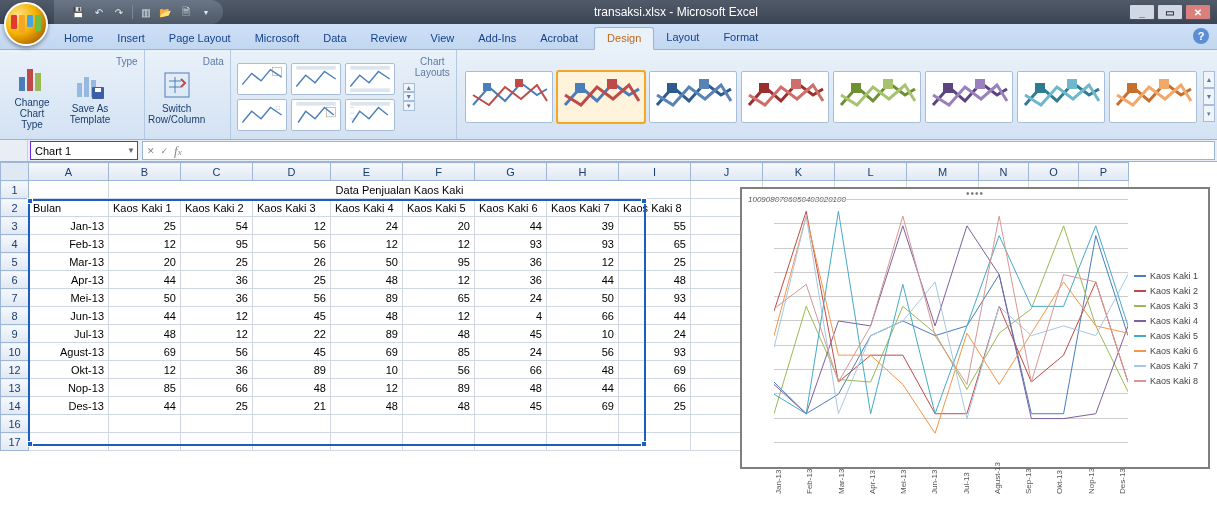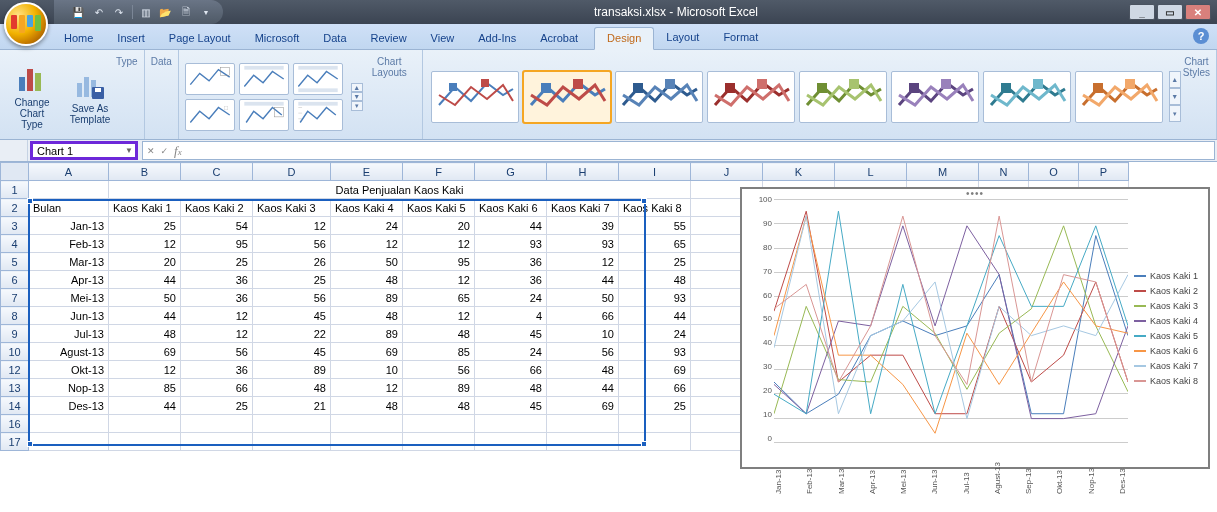--- a/index.html
+++ b/index.html
@@ -193,21 +193,21 @@
   
   .fx-row {
     height: 22px;
     display: flex;
     align-items: stretch;
     border-bottom: 1px solid #9bb4d3;
     background: #e9eef5;
   }
   .namebox {
     width: 108px;
-    border: 3px solid #6d28d9;
+    border: 1px solid #6d28d9;
     background: #fff;
     display: flex; align-items: center;
     padding: 0 4px;
     margin: 1px 2px;
     font-size: 11px;
     position: relative;
   }
   .namebox .dd { position: absolute; right: 2px; color: #666; font-size: 8px; }
   .fx-area {
     flex: 1;
@@ -291,25 +291,26 @@
   .chart-object .grip.top { top: -1px; left: 50%; transform: translateX(-50%); }
   .plot {
     flex: 1;
     position: relative;
   }
   .yaxis {
     position: absolute;
     left: 0; top: 0; bottom: 18px;
     width: 24px;
     display: flex;
-    flex-direction: column;
+    flex-direction: row;
     justify-content: space-between;
     text-align: right;
     font-size: 8px;
     color: #555;
+    font-style: italic;
   }
   .plot-area {
     position: absolute;
     left: 26px; right: 0; top: 4px; bottom: 18px;
   }
   .plot-area .gridlines {
     position: absolute; inset: 0;
     display: flex; flex-direction: column; justify-content: space-between;
   }
   .plot-area .gl { border-top: 1px solid #ccc; height: 0; }
@@ -422,20 +423,30 @@
             </svg>
         </div>
         <span>Save As Template</span>
       </div>
     </div>
     <div class="label">Type</div>
   </div>
 
   <div class="rgroup">
     <div class="items">
+      <div class="vbtn">
+        <div class="bigicon">
+          <svg viewBox="0 0 32 32">
+              <rect x="4" y="4" width="24" height="24" fill="none" stroke="#4a7ebb"></rect>
+              <path d="M8 12h12M8 18h12M14 8v16" stroke="#4a7ebb" stroke-width="1"></path>
+              <path d="M20 10l4 4-4 4" fill="none" stroke="#be4b48" stroke-width="2"></path>
+            </svg>
+        </div>
+        <span>Switch Row/Column</span>
+      </div>
     </div>
     <div class="label">Data</div>
   </div>
 
   <div class="rgroup">
     <div class="items">
       <div class="layout-gal">
         <div class="layout-thumb"><svg viewBox="0 0 50 32">
               <polyline points="4,22 14,10 24,18 34,6 46,14" fill="none" stroke="#4a7ebb" stroke-width="1.5"></polyline>
               <rect x="36" y="4" width="10" height="8" fill="none" stroke="#888" stroke-width="0.5"></rect>

